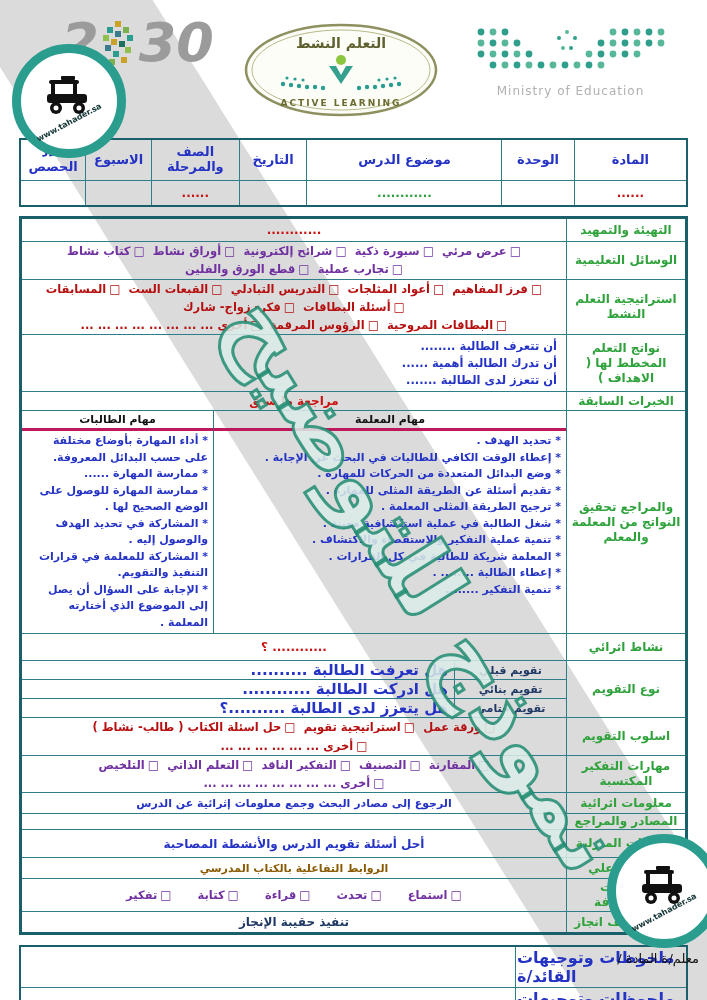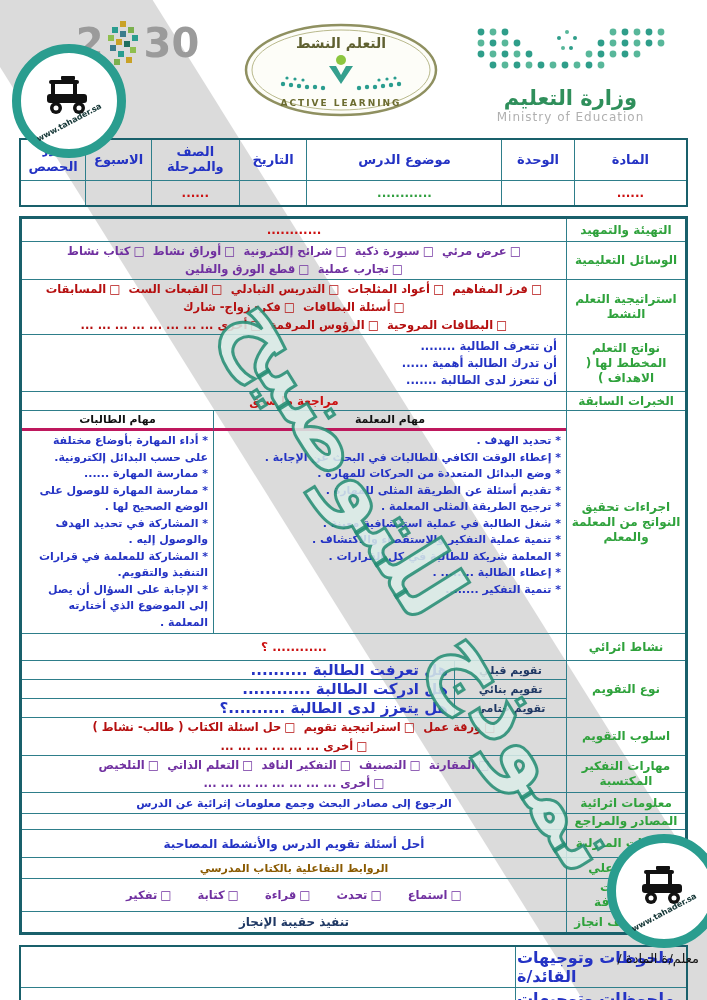--- a/index.html
+++ b/index.html
@@ -14,21 +14,21 @@
         text-shadow:0 0 2px rgba(34,140,114,.5);direction:rtl;pointer-events:none;white-space:nowrap;}
   .badge{position:absolute;width:96px;height:96px;border-radius:50%;border:9px solid #2a9d8f;
         background:#fff;z-index:4;display:flex;flex-direction:column;align-items:center;justify-content:center;}
   .badge.tl{left:12px;top:44px;}
   .badge.br{right:-14px;bottom:52px;}
   .badge .site{font-size:8px;color:#133;transform:rotate(-28deg);margin-top:2px;font-weight:bold;}
   
   .header{position:relative;height:138px;}
   .vision{position:absolute;left:30px;top:18px;width:215px;text-align:center;color:#9b9b9b;}
   .vision .row1{font-size:25px;font-weight:bold;letter-spacing:1px;direction:rtl;}
-  .vision .row2{font-size:40px;font-weight:bold;line-height:50px;display:flex;align-items:center;justify-content:center;gap:2px;}
+  .vision .row2{font-size:54px;font-weight:bold;line-height:50px;display:flex;align-items:center;justify-content:center;gap:2px;font-style:italic;}
   .allogo{position:absolute;left:243px;top:22px;}
   .ministry{position:absolute;right:14px;top:24px;width:245px;text-align:center;}
   .ministry .ar{font-size:21px;font-weight:bold;color:#2f8f5b;margin-top:2px;}
   .ministry .en{font-size:12px;color:#b0b0b0;letter-spacing:1px;}
   
   .title{text-align:center;color:#e31b1b;font-weight:bold;font-size:21px;margin:2px 0 8px;}
   
   table{border-collapse:collapse;table-layout:fixed;}
   .info,.main,.notes{width:669px;margin:0 auto;direction:rtl;background:transparent;}
   .info{border:2px solid #19606b;}
@@ -214,21 +214,20 @@
               <circle cx="114" cy="41" r="3.4" fill="#58b79a"></circle>
               <circle cx="126" cy="41" r="3.4" fill="#2f9e8a"></circle>
               <circle cx="138" cy="41" r="3.4" fill="#58b79a"></circle>
             <circle cx="96" cy="14" r="2" fill="#2f9e8a"></circle>
               <circle cx="104" cy="8" r="2" fill="#58b79a"></circle>
               <circle cx="112" cy="14" r="2" fill="#2f9e8a"></circle>
             <circle cx="100" cy="24" r="2" fill="#58b79a"></circle>
               <circle cx="108" cy="24" r="2" fill="#2f9e8a"></circle>
           </g>
         </svg>
-        <div class="ar">وزارة التعليم</div>
         <div class="en">Ministry of Education</div>
       </div>
     </div>
 
 
     <table class="info">
       <colgroup>
           <col style="width:103px">
           <col style="width:66px">
           <col style="width:178px">
@@ -286,39 +285,39 @@
                 <div class="goal-line">أن تدرك الطالبة أهمية ......</div>
                 <div class="goal-line">أن تتعزز لدى الطالبة  .......</div>
               </div>
             </td>
       </tr>
       <tr class="r-exp">
         <th class="lbl">الخبرات السابقة</th>
         <td class="center red fs12">مراجعة ما سبق</td>
       </tr>
       <tr class="r-proc">
-        <th class="lbl">اجراءات تحقيق النواتج من المعلمة والمعلم</th>
+        <th class="lbl">والمراجع تحقيق النواتج من المعلمة والمعلم</th>
         <td>
           <div class="proc">
             <div class="hd c1">مهام المعلمة</div>
             <div class="hd">مهام الطالبات</div>
             <div class="list c1">
                   <div class="bl">* تحديد الهدف .</div>
                   <div class="bl">* إعطاء الوقت الكافي للطالبات في البحث عن الإجابة .</div>
                   <div class="bl">* وضع البدائل المتعددة من الحركات للمهارة .</div>
                   <div class="bl">* تقديم أسئلة عن الطريقة المثلى للمهارة .</div>
                   <div class="bl">* ترجيح الطريقة المثلى المعلمة .</div>
                   <div class="bl">* شغل الطالبة في عملية استكشافية معينة .</div>
                   <div class="bl">* تنمية عملية التفكير والاستقصاء والاكتشاف .</div>
                   <div class="bl">* المعلمة شريكة للطالبة في كل القرارات .</div>
                   <div class="bl">* إعطاء الطالبة ........ .</div>
                   <div class="bl">* تنمية التفكير ........</div>
                 </div>
             <div class="list">
-                  <div class="bl">* أداء المهارة بأوضاع مختلفة على حسب البدائل إلكترونية.</div>
+                  <div class="bl">* أداء المهارة بأوضاع مختلفة على حسب البدائل المعروفة.</div>
                   <div class="bl">* ممارسة المهارة ......</div>
                   <div class="bl">* ممارسة المهارة للوصول على الوضع الصحيح لها .</div>
                   <div class="bl">* المشاركة في تحديد الهدف والوصول إليه .</div>
                   <div class="bl">* المشاركة للمعلمة في قرارات التنفيذ والتقويم.</div>
                   <div class="bl">* الإجابة على السؤال أن يصل إلى الموضوع الذي أختارته المعلمة .</div>
                 </div>
           </div>
         </td>
       </tr>
       <tr class="r-enrich">

